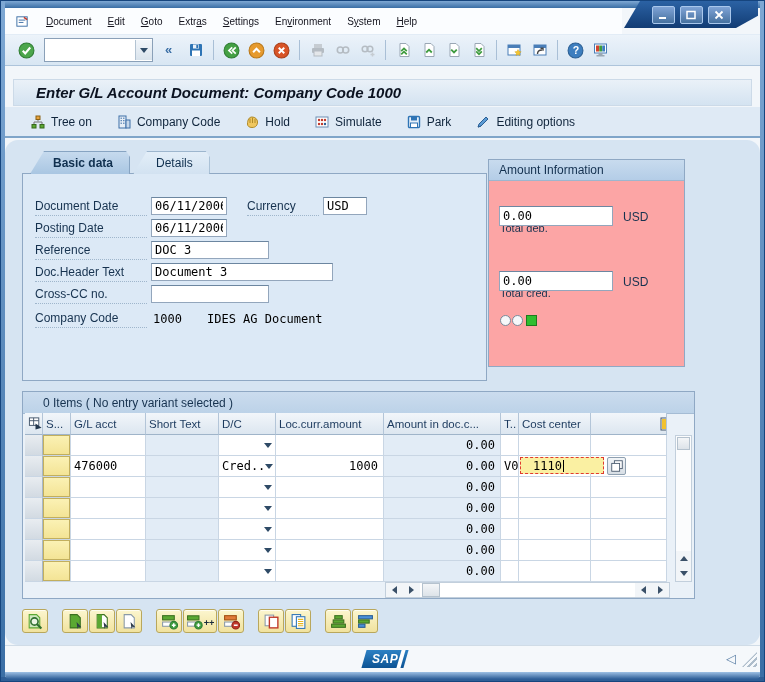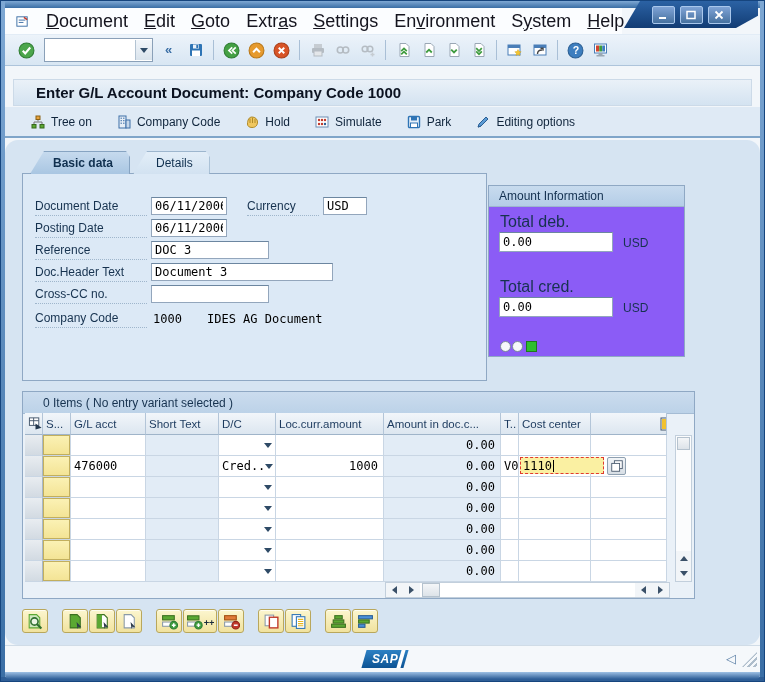--- a/index.html
+++ b/index.html
@@ -16,40 +16,40 @@
   
   .winctrl{position:absolute;top:0;right:6px;width:134px;height:27px;z-index:60;
            background:linear-gradient(#2B62A4,#123C74);
            clip-path:polygon(0 100%,16px 0,100% 0,100% 55%,112px 100%);
            display:flex;align-items:center;justify-content:center;gap:5px;padding-top:1px;box-sizing:border-box;}
   .wbtn{width:21px;height:16px;background:linear-gradient(#7FA3D6,#46719F);border:1px solid #A9C7EC;
         border-radius:2px;display:flex;align-items:center;justify-content:center;}
   
   .menubar{position:absolute;left:4px;right:142px;top:7px;height:26px;background:#FBFDFF;z-index:5;
            display:flex;align-items:center;gap:16px;padding-left:10px;}
-  .menu-item{font-size:18px;color:#14141E;white-space:nowrap;}
+  .menu-item{font-size:10px;color:#14141E;white-space:nowrap;}
   .menu-item u{text-decoration:underline;}
   
   .toolbar{position:absolute;left:4px;right:4px;top:33px;height:30px;z-index:4;
            background:linear-gradient(#ECF3FA,#D8E6F3);border-top:1px solid #E2ECF6;
            border-bottom:1px solid #ADC4DB;display:flex;align-items:center;gap:2px;padding-left:10px;}
   .tb-btn{width:23px;height:24px;display:flex;align-items:center;justify-content:center;border-radius:2px;}
   .tb-sep{width:1px;height:20px;background:#A9BFD6;margin:0 4px;}
   .cmd-field{display:flex;align-items:center;height:22px;margin:0 4px;border:1px solid #8AA0B8;background:#fff;}
   .cmd-field input{width:84px;height:18px;border:0;outline:none;font:12px "DejaVu Sans Mono",monospace;padding:0 3px;}
   .cmd-drop{width:16px;height:20px;background:linear-gradient(#F2F6FA,#D9E3EC);border-left:1px solid #B3C3D2;
             display:flex;align-items:center;justify-content:center;}
   .tri-d{width:0;height:0;border-left:4px solid transparent;border-right:4px solid transparent;border-top:5px solid #2E4A66;}
   .icn{display:flex;align-items:center;justify-content:center;}
   .icn svg{display:block;}
   
   .title-band{position:absolute;left:12px;right:12px;top:78px;height:27px;z-index:3;
               background:linear-gradient(#EAF1F8,#D4E3F1);border:1px solid #CCDAE8;
               display:flex;align-items:center;padding-left:22px;box-sizing:border-box;}
-  .title-text{font-size:15px;font-weight:bold;color:#0B1220;}
+  .title-text{font-size:15px;font-weight:bold;font-style:italic;color:#0B1220;}
   
   .appbar{position:absolute;left:4px;right:4px;top:106px;height:31px;z-index:3;background:#DFEAF5;
           border-bottom:2px solid #7FA5C9;display:flex;align-items:center;gap:14px;padding-left:20px;box-sizing:border-box;}
   .app-btn{display:flex;align-items:center;gap:5px;height:24px;padding:0 5px;font-size:12px;color:#10253C;white-space:nowrap;}
   
   .workarea{position:absolute;left:4px;right:4px;top:139px;height:505px;background:#D6E4F2;z-index:2;border-radius:13px;}
   
   .tabstrip{position:absolute;left:25px;top:11px;display:flex;z-index:6;}
   .tab{height:22px;display:flex;align-items:center;padding:0 16px 0 22px;font-size:12px;color:#10304F;
        clip-path:polygon(14px 0,calc(100% - 4px) 0,100% 6px,100% 100%,0 100%);}
@@ -57,25 +57,25 @@
   .tab.inactive{background:linear-gradient(#E3EEF8,#D2E2F1);border:1px solid #9DB6CE;border-bottom:0;margin-left:3px;}
   
   .form-panel{position:absolute;left:17px;top:33px;width:465px;height:208px;background:#DCE9F6;
               border:1px solid #8FA8C4;box-sizing:border-box;z-index:5;}
   .fld-label{position:absolute;font-size:12px;color:#16324F;width:112px;border-bottom:1px dotted #9FB6CC;
              height:16px;white-space:nowrap;}
   .fld-input{position:absolute;height:18px;border:1px solid #93A6BC;border-top-color:#6C86A0;background:#fff;
              font:12px "DejaVu Sans Mono",monospace;padding:0 3px;box-sizing:border-box;outline:none;}
   .fld-static{position:absolute;font:12px "DejaVu Sans Mono",monospace;color:#000;}
   
-  .amount-panel{position:absolute;left:483px;top:45px;width:197px;height:172px;background:#8b5cf6;
+  .amount-panel{position:absolute;left:483px;top:19px;width:197px;height:208px;background:#fca5a5;
                 border:1px solid #8FA8C4;box-sizing:border-box;z-index:5;}
   .amount-title{height:20px;background:linear-gradient(#C8DBEE,#B4CDE7);border-bottom:1px solid #9DB6CE;
                 display:flex;align-items:center;padding-left:10px;font-size:12px;color:#13304F;}
-  .amt-label{position:absolute;left:11px;font-size:16px;color:#16324F;}
+  .amt-label{position:absolute;left:11px;font-size:11px;color:#16324F;margin-top:35px;}
   .amt-input{position:absolute;left:10px;width:114px;height:20px;border:1px solid #93A6BC;border-top-color:#6C86A0;
              background:#fff;font:12px "DejaVu Sans Mono",monospace;padding:0 3px;box-sizing:border-box;outline:none;}
   .amt-cur{position:absolute;left:134px;font-size:12px;color:#16324F;}
   .status-ind{position:absolute;left:11px;top:155px;display:flex;align-items:center;gap:1px;}
   .ind-circle{width:11px;height:11px;border-radius:50%;background:#F6F8FA;border:1px solid #7A8A99;box-sizing:border-box;}
   .ind-square{width:11px;height:11px;background:#2FBE2F;border:1px solid #1E7A1E;box-sizing:border-box;margin-left:2px;}
   
   .items-box{position:absolute;left:17px;top:251px;width:673px;height:208px;background:#EAF1F8;
              border:1px solid #8FA8C4;box-sizing:border-box;z-index:5;}
   .items-title{height:21px;background:linear-gradient(#CBDCEE,#BCD2E8);border-bottom:1px solid #A5BCD4;
@@ -88,21 +88,21 @@
   .cell{height:21px;background:#fff;border-right:1px solid #C9D6E4;border-bottom:1px solid #C9D6E4;
         font:12px "DejaVu Sans Mono",monospace;color:#000;display:flex;align-items:center;padding:0 3px;
         box-sizing:border-box;overflow:visible;position:relative;white-space:nowrap;}
   .cell.sel{background:linear-gradient(#E9EDF1,#D2DAE2);border-right:1px solid #A8B8C8;}
   .cell.s-cell{background:linear-gradient(#FBF2B6,#F3E394);box-shadow:inset 0 0 0 1px #C2AF5E;}
   .cell.ro{background:#E2ECF6;}
   .cell.num{justify-content:flex-end;padding-right:5px;}
   .dc-arrow{margin-left:auto;}
   .cost-input{position:absolute;left:1px;top:1px;width:84px;height:17px;background:#FAF0A2;
               border:1px dashed #E03A2F;display:flex;align-items:center;font:12px "DejaVu Sans Mono",monospace;
-              padding:0 2px;box-sizing:border-box;z-index:8;}
+              padding:0 12px;box-sizing:border-box;z-index:8;}
   .caret{width:1px;height:12px;background:#000;margin-left:1px;}
   .matchcode-btn{position:absolute;left:88px;top:1px;width:19px;height:18px;z-index:8;
                  background:linear-gradient(#F2F5F8,#D7DEE5);border:1px solid #8FA0B0;border-radius:2px;
                  display:flex;align-items:center;justify-content:center;padding:0;box-sizing:border-box;}
   
   .vscroll{position:absolute;left:652px;top:43px;width:17px;height:147px;background:#FBFCFD;
            border:1px solid #C2CFDC;box-sizing:border-box;}
   .vthumb{position:absolute;left:1px;top:1px;right:1px;height:13px;background:linear-gradient(#F4F6F8,#DDE3E9);
           border:1px solid #B5C2CE;box-sizing:border-box;}
   .varrows{position:absolute;left:0;right:0;bottom:0;}

